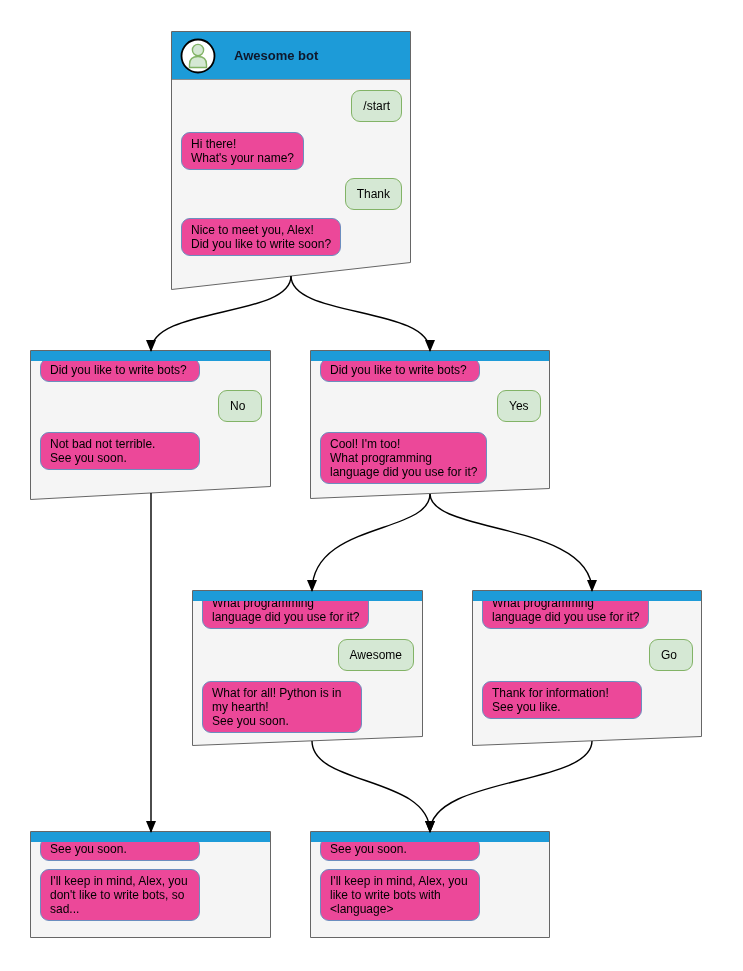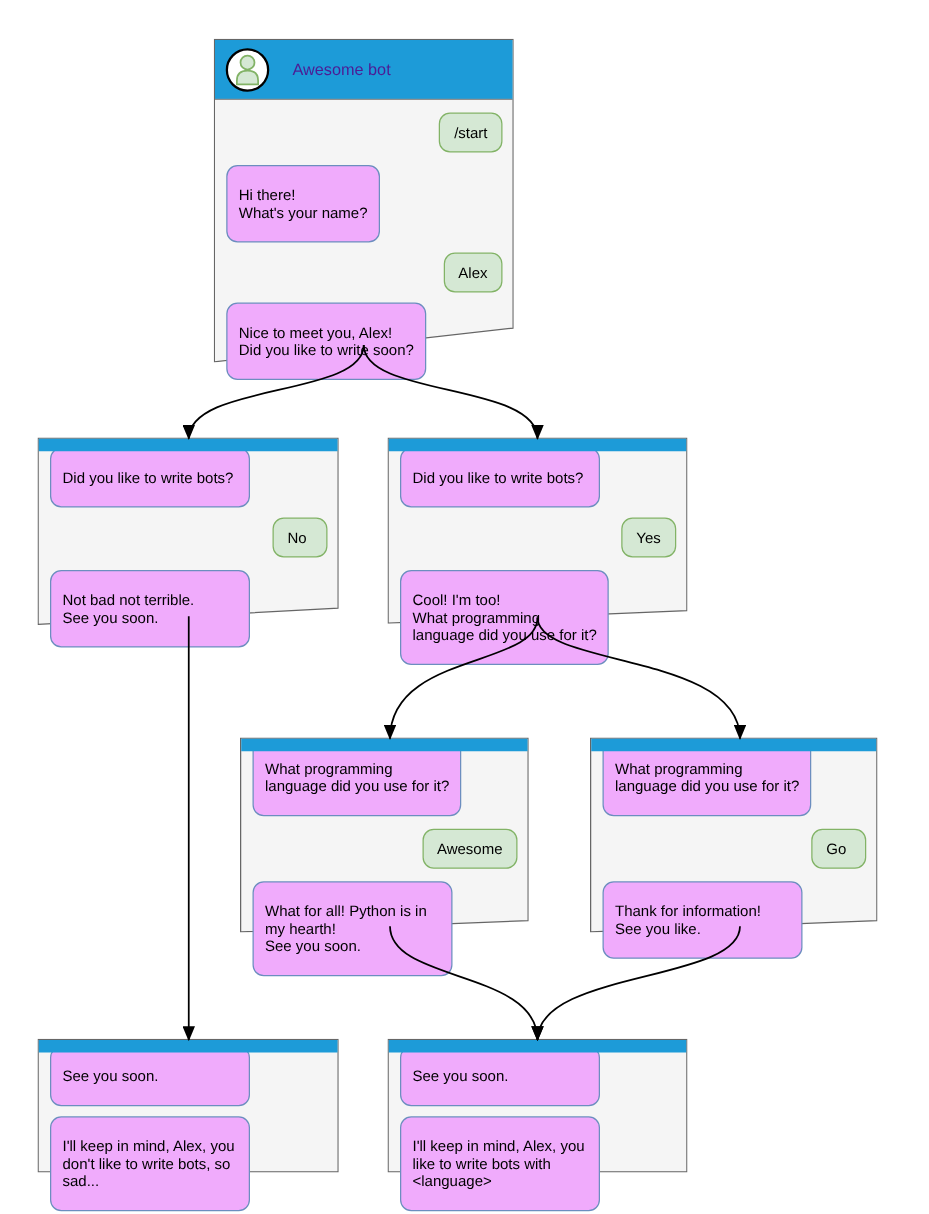--- a/index.html
+++ b/index.html
@@ -8,36 +8,36 @@
     font-family:"Liberation Sans","DejaVu Sans",sans-serif;color:#000;
   }
   .win{position:absolute;}
   .win .bg{position:absolute;left:0;top:0;z-index:1;}
   .titlebar{
     position:absolute;left:1px;right:1px;top:1px;z-index:3;
     background:#1d9bd8;display:flex;align-items:center;
   }
   .titlebar.big{height:47px;border-bottom:1px solid #8f8f8f;}
   .titlebar.strip{height:10px;}
-  .title{color:#4c1d95;font-size:13px;font-weight:normal;margin-left:17px;}
+  .title{color:#0f172a;font-size:13px;font-weight:bold;margin-left:17px;}
   .avatar{margin-left:7px;flex:0 0 auto;}
   .msgs{
     position:absolute;left:10px;right:9px;z-index:2;
     display:flex;flex-direction:column;gap:8px;align-items:flex-end;
   }
   .msgs.below-big{top:49px;}
   .msgs.below-strip{top:11px;}
   .bubble{
     box-sizing:border-box;display:inline-block;
     font-size:12px;line-height:14px;white-space:pre-line;
     border-radius:9px;
   }
   .bubble.bot{
-    background:#f0abfc;border:1px solid #6c8ebf;
-    padding:16px 9px;min-width:160px;max-width:176px;
+    background:#ec4899;border:1px solid #6c8ebf;
+    padding:4px 9px;min-width:160px;max-width:176px;
     align-self:flex-start;
   }
   .bubble.bot.w120{min-width:120px;max-width:140px;}
   .bubble.user{
     background:#d5e8d4;border:1px solid #82b366;
     padding:8px 11px;min-width:44px;
     align-self:flex-end;
   }
   .pull3{margin-top:-3px;}
   .pull5{margin-top:-5px;}
@@ -63,21 +63,21 @@
           <circle cx="19" cy="13" r="5.6" fill="#d5e8d4" stroke="#82b366" stroke-width="1.4"></circle>
           <path d="M10.5,30.5 v-3 c0,-6.5 4.5,-8 8.5,-8 s8.5,1.5 8.5,8 v3 z" fill="#d5e8d4" stroke="#82b366" stroke-width="1.4"></path>
         </g>
       </svg>
       <span class="title">Awesome bot</span>
     </div>
     <div class="msgs below-big">
       <div class="bubble user push10">/start</div>
       <div class="bubble bot w120 gap2">Hi there!
 What's your name?</div>
-      <div class="bubble user">Alex</div>
+      <div class="bubble user">Thank</div>
       <div class="bubble bot">Nice to meet you, Alex!
 Did you like to write soon?</div>
     </div>
   </div>
 
   <div class="win" style="left:30px;top:350px;width:241px;height:150px">
     <svg class="bg" width="241" height="150">
       <polygon points="0.5,0.5 240.5,0.5 240.5,136.5 0.5,149.5" fill="#f5f5f5" stroke="#666666" stroke-width="1"></polygon>
     </svg>
     <div class="msgs below-strip">

